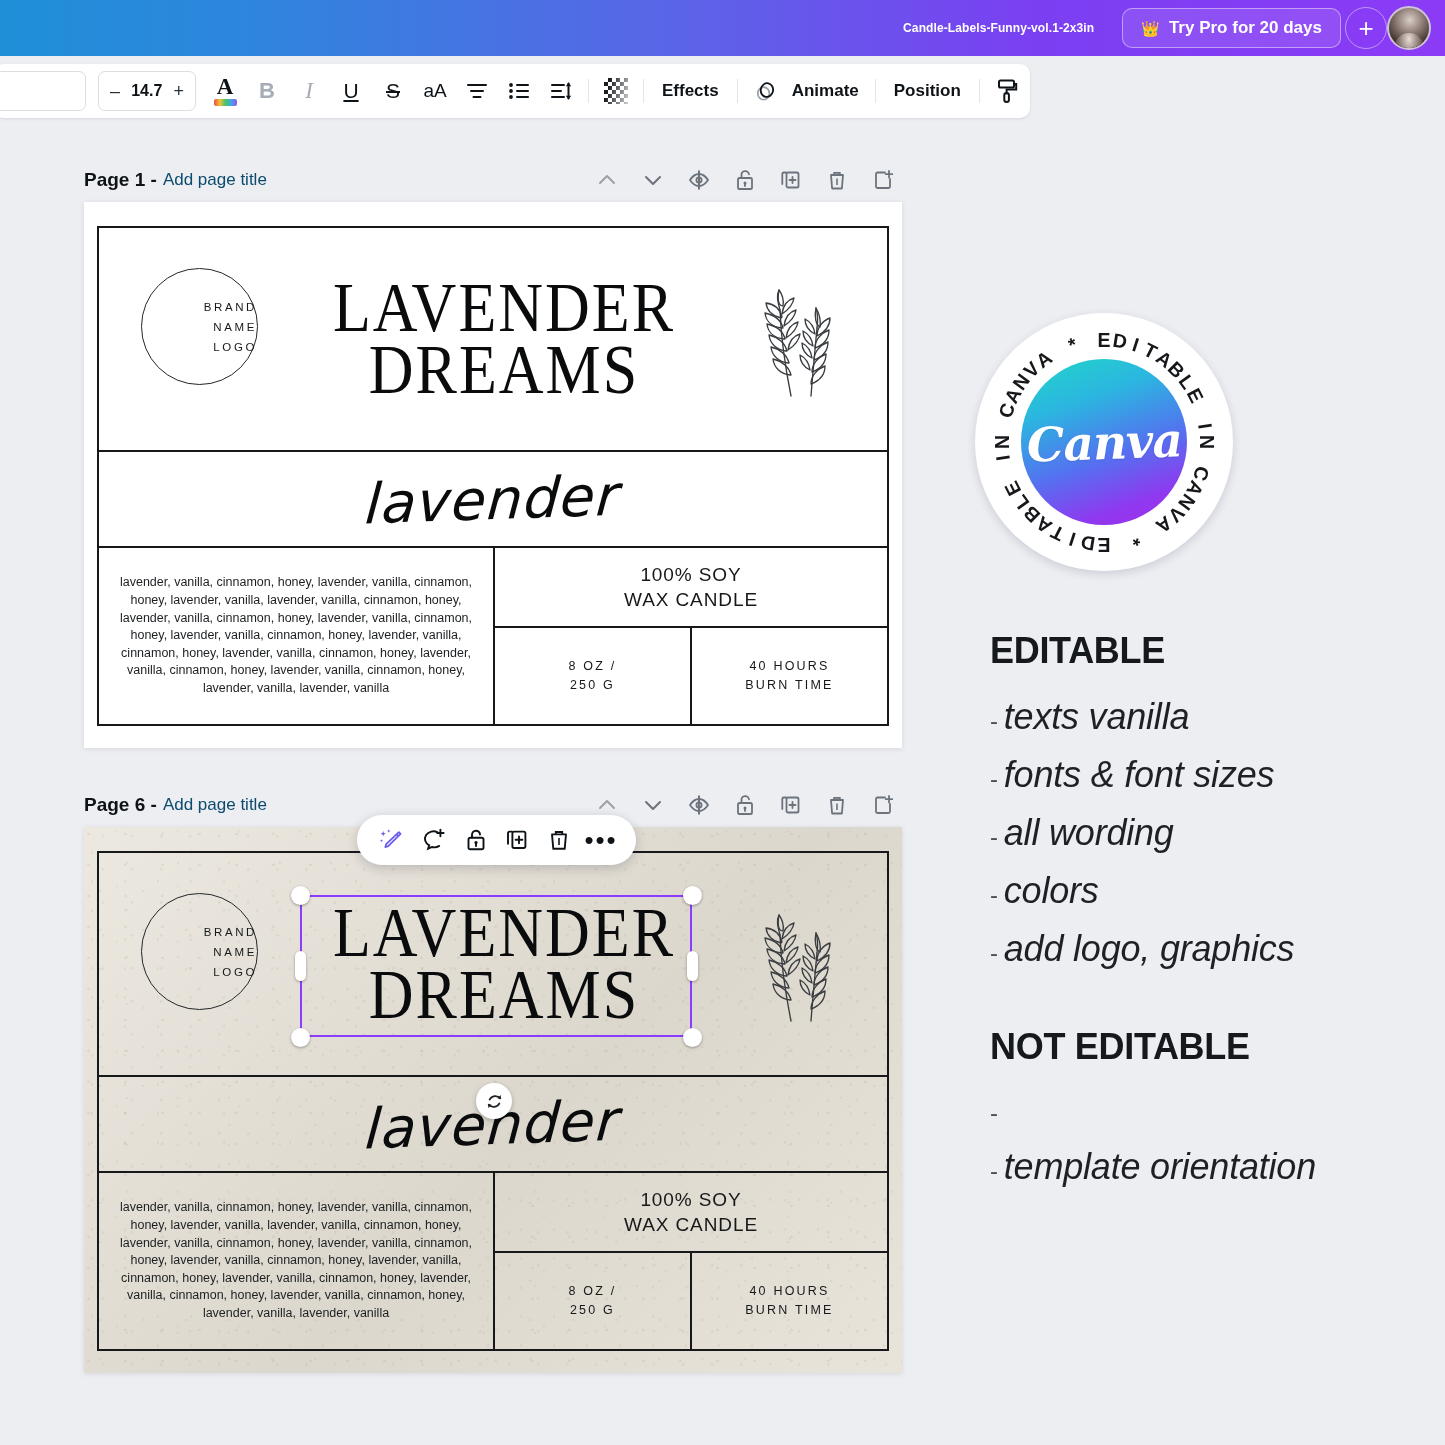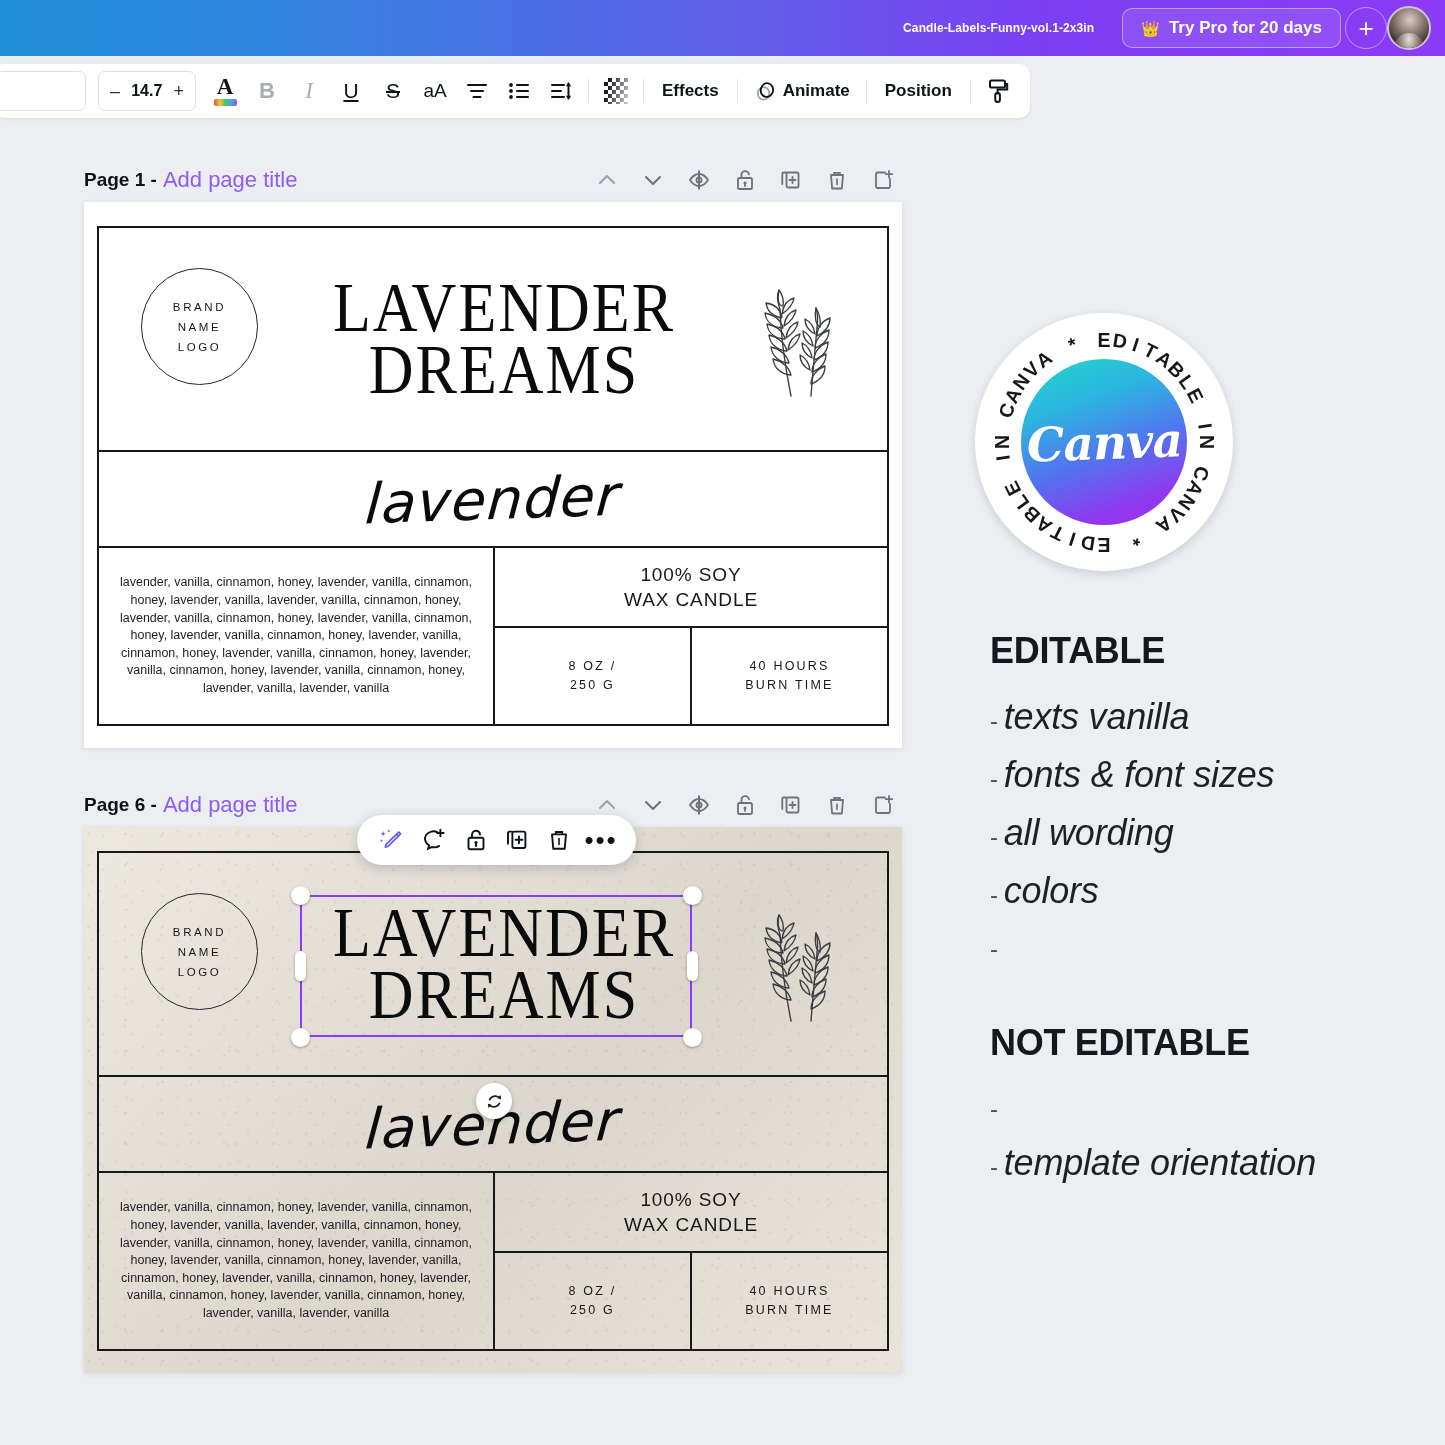--- a/index.html
+++ b/index.html
@@ -84,28 +84,28 @@
   .checker {
     width: 24px; height: 26px;
     background-image:
       linear-gradient(45deg, #0e1318 25%, transparent 25%, transparent 75%, #0e1318 75%),
       linear-gradient(45deg, #0e1318 25%, transparent 25%, transparent 75%, #0e1318 75%);
     background-size: 8px 8px; background-position: 0 0, 4px 4px;
     opacity: .95;
     -webkit-mask-image: linear-gradient(105deg, #000 22%, rgba(0,0,0,.25) 95%);
             mask-image: linear-gradient(105deg, #000 22%, rgba(0,0,0,.25) 95%);
   }
-  .animate-row { display: flex; align-items: center; gap: 6px; padding: 0 10px; }
+  .animate-row { display: flex; align-items: center; gap: 15px; padding: 0 10px; }
 
   
   .page-head {
     position: absolute; display: flex; align-items: center; width: 812px; height: 34px;
   }
   .page-head .pnum { font-size: 19px; font-weight: 700; color: #0e1318; }
-  .page-head .ptitle { font-size: 22px; color: #8b5cf6; margin-left: 6px; }
+  .page-head .ptitle { font-size: 17px; color: #0c4a6e; margin-left: 6px; }
   .ph-icons { margin-left: auto; display: flex; align-items: center; gap: 20px; color: #6d737c; }
   .ph-icons .ic { width: 26px; height: 26px; display:flex; align-items:center; justify-content:center; }
 
   
   .page-card {
     position: absolute; box-shadow: 0 1px 5px rgba(30,30,60,.10);
   }
   .card-white { background: #ffffff; }
   .card-kraft {
     background-color: #e4dfd4;
@@ -120,21 +120,21 @@
     background-size: 37px 31px, 43px 39px, 29px 33px, 51px 47px, 33px 29px, 61px 55px, 100% 100%;
   }
   .label {
     position: absolute; border: 2.5px solid #16181a;
     display: flex; flex-direction: column;
   }
   .sec { border-bottom: 2.5px solid #16181a; position: relative; }
   .sec:last-child { border-bottom: none; }
   .brand-circle {
     position: absolute; border: 1.6px solid #22262a; border-radius: 50%;
-    display: flex; flex-direction: column; align-items: center; justify-content: center;
+    display: flex; flex-direction: column; align-items: flex-end; justify-content: center;
     text-align: center;
   }
   .brand-circle span {
     font-size: 11.5px; letter-spacing: 2.6px; color: #16181a; line-height: 20px;
     font-family: "Liberation Sans", sans-serif;
   }
   .title-block {
     position: absolute; text-align: center;
     font-family: "Liberation Serif", serif; color: #0a0b0c;
   }
@@ -737,20 +737,21 @@
         <div class="rp-item">
           <span class="rp-dash">-</span>
           <span>all wording</span>
         </div>
         <div class="rp-item">
           <span class="rp-dash">-</span>
           <span>colors</span>
         </div>
         <div class="rp-item">
           <span class="rp-dash">-</span>
+          <span>add logo, graphics</span>
         </div>
       </div>
 
     <div class="rp-head" style="margin-top:46px;">NOT EDITABLE</div>
     <div class="rp-list" id="not-editable-list">
         <div class="rp-item">
           <span class="rp-dash">-</span>
         </div>
         <div class="rp-item">
           <span class="rp-dash">-</span>

